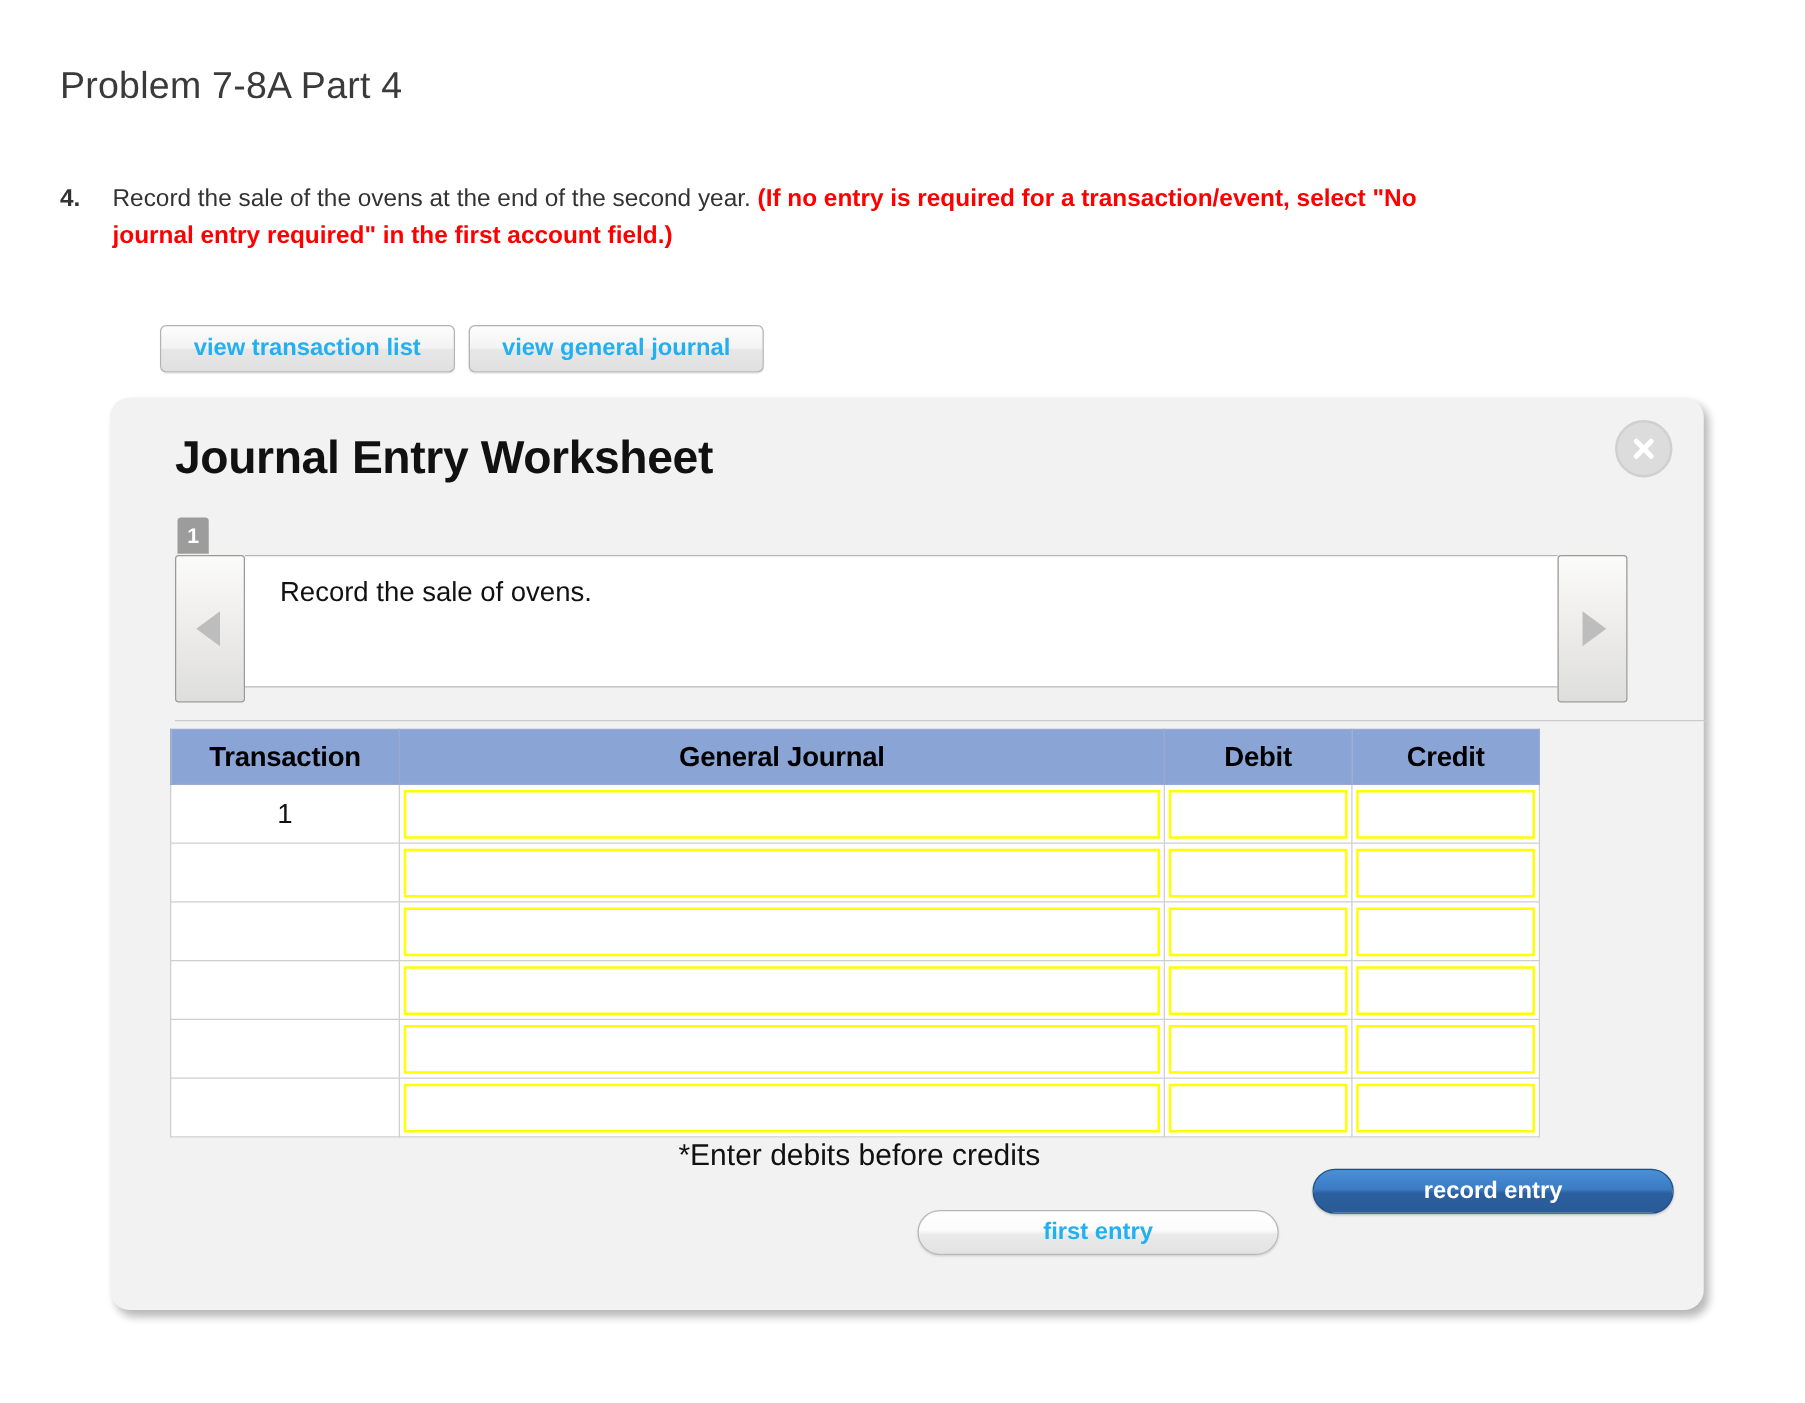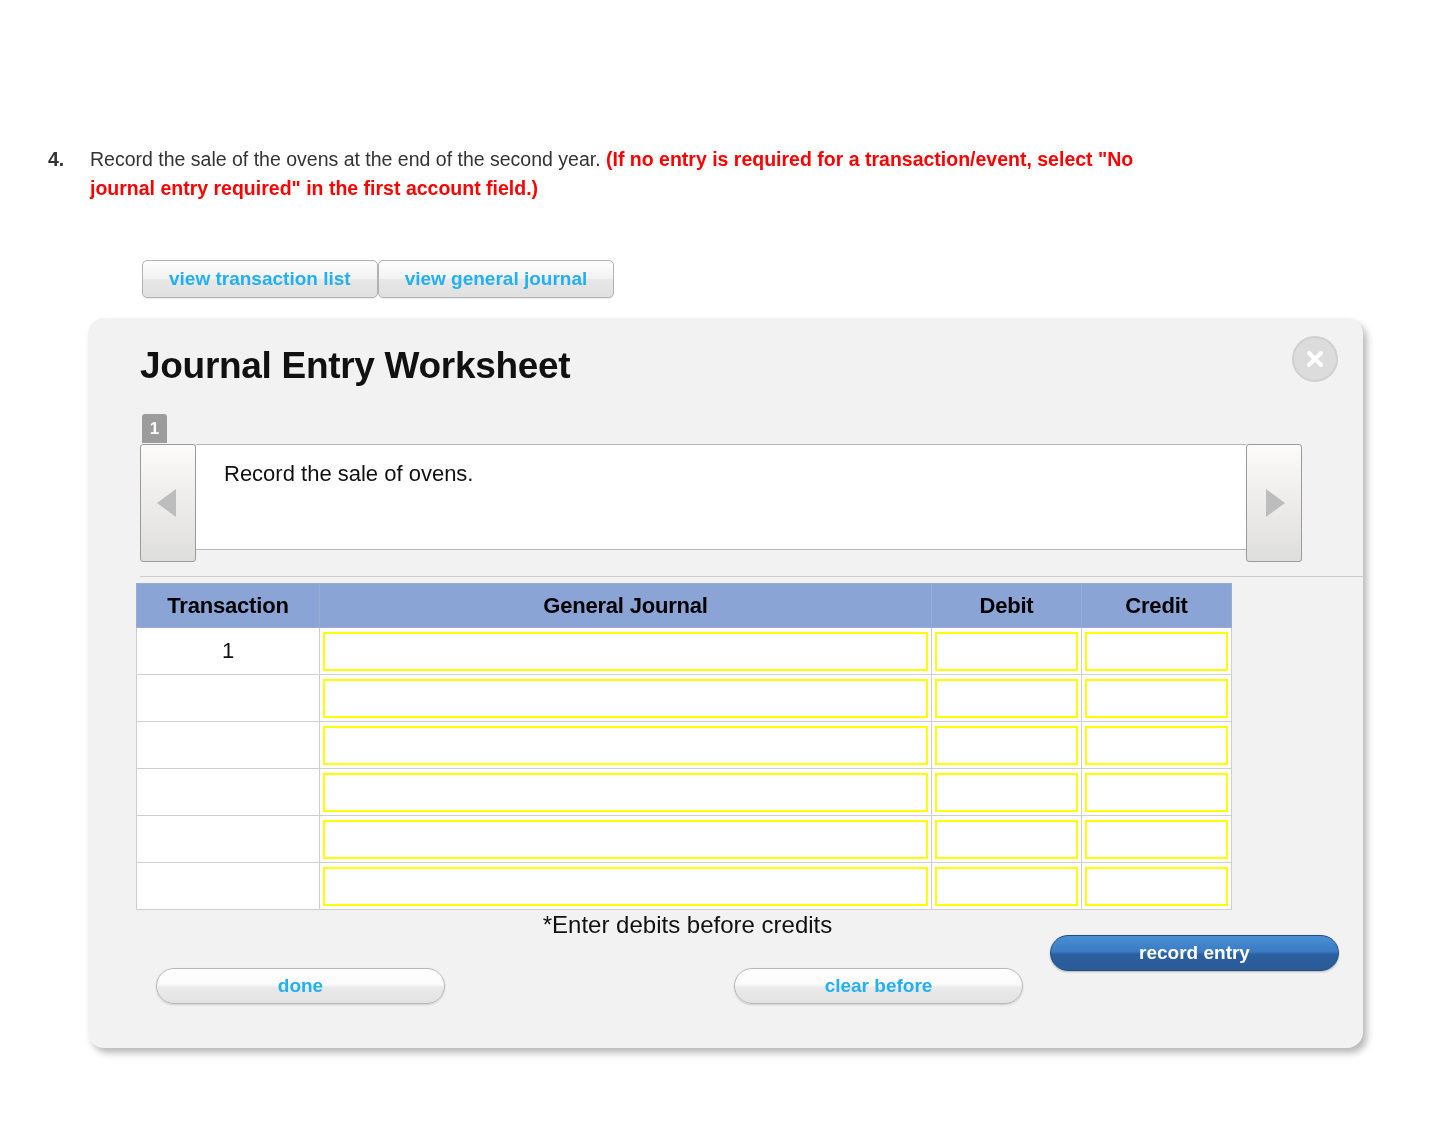--- a/index.html
+++ b/index.html
@@ -47,22 +47,23 @@
     margin-left: 42px;
   }
   .q-red {
     color: #ff0000;
     font-weight: bold;
   }
 
   
   .topbtns {
     position: absolute;
-    left: 142px; top: 260px;
-    display: flex;
+    left: 128px; top: 260px;
+    display: flex;
+    gap: 11px;
   }
   .tabbtn {
     height: 38px;
     padding: 0 26px;
     display: flex;
     align-items: center;
     justify-content: center;
     border: 1px solid #b3b3b3;
     border-radius: 5px;
     background: linear-gradient(to bottom, #fdfdfd 0%, #f3f3f3 48%, #e7e7e7 52%, #e0e0e0 100%);
@@ -248,20 +249,21 @@
   }
   .btn-done  { left: 68px;  top: 650px; width: 289px; }
   .btn-clear { left: 646px; top: 650px; width: 289px; }
   .btn-record{ left: 962px; top: 617px; width: 289px; }
 </style>
 </head>
 <body>
 
 <div id="page">
 
+  <div class="page-title">Problem 7-8A Part 4</div>
 
   <div class="question">
     <span class="q-num">4.</span>
     <div class="q-body">
       <span>Record the sale of the ovens at the end of the second year.</span>
       <span class="q-red">(If no entry is required for a transaction/event, select "No journal entry required" in the first account field.)</span>
     </div>
   </div>
 
   <div class="topbtns">
@@ -384,18 +386,17 @@
             </td>
             <td>
               <input type="text" class="cellinput" value="" style="">
             </td>
           </tr>
         </tbody>
     </table>
 
     <div class="footnote">*Enter debits before credits</div>
 
-    <div class="pillbtn pill-light btn-done">done</div>
-    <div class="pillbtn pill-light btn-clear">clear before</div>
+    <div class="pillbtn pill-light btn-clear">first entry</div>
     <div class="pillbtn pill-blue btn-record">record entry</div>
 
   </div>
 </div>
 
 </body></html>

